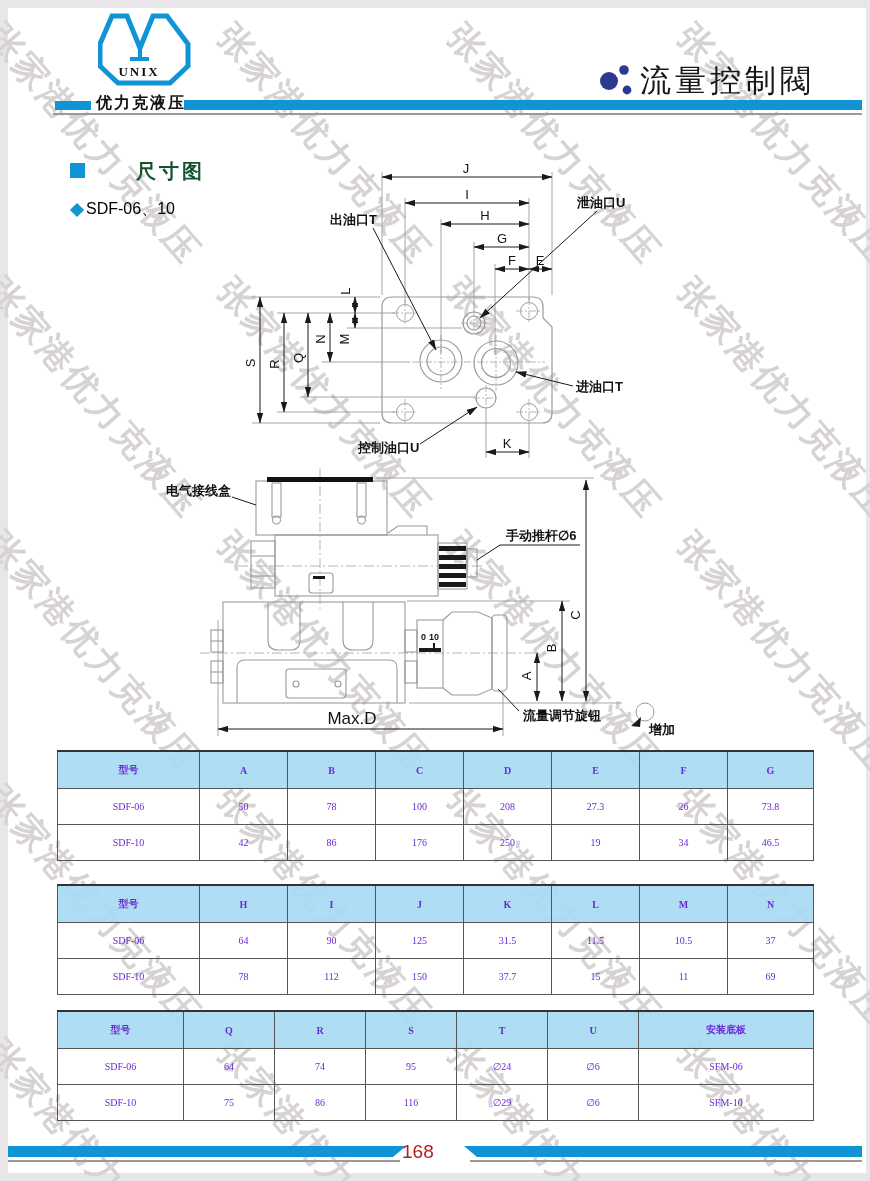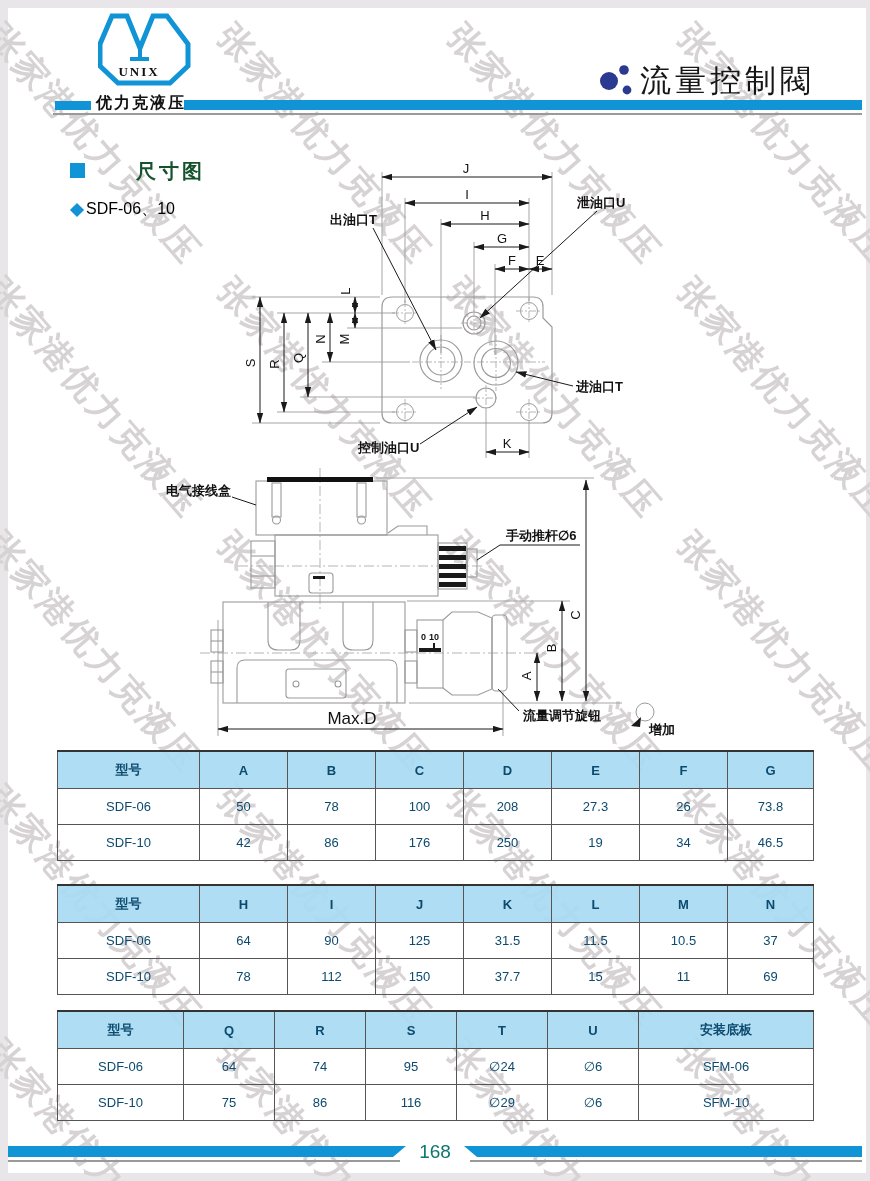--- a/index.html
+++ b/index.html
@@ -22,27 +22,27 @@
   .bar-long{left:184px;top:100px;width:678px;height:10px;}
   .hairline{left:53px;top:113px;width:809px;height:2px;background:#9a9a9a;}
   .page-title{left:640px;top:60px;font-size:31px;font-weight:400;color:#161616;letter-spacing:4px;}
   
   .sec-square{left:70px;top:163px;width:15px;height:15px;background:#1094d6;}
   .sec-title{left:90px;top:158px;font-size:20px;font-weight:700;color:#14532d;letter-spacing:3px;margin-left:46px;}
   .sec-diamond{left:72px;top:205px;width:10px;height:10px;background:#1094d6;transform:rotate(45deg);}
   .sec-model{left:86px;top:199px;font-size:16px;color:#000000;}
   
   table.spec{position:absolute;left:57px;border-collapse:collapse;table-layout:fixed;width:756px;
-    font-size:13px;color:#0c4a6e;}
+    font-size:10px;color:#6d28d9;font-family:Liberation Serif, serif;}
   table.spec td,table.spec th{border:1px solid #555;text-align:center;padding:0;}
   table.spec th{background:rgba(168,218,242,.92);font-weight:700;height:36px;border-top:2px solid #333;}
   table.spec td{height:35px;background:transparent;}
   .t1{top:750px;} .t2{top:884px;} .t3{top:1010px;}
   
-  .foot-num{left:402px;top:1141px;width:66px;text-align:center;font-size:19px;color:#0f766e;}
+  .foot-num{left:402px;top:1141px;width:66px;text-align:left;font-size:19px;color:#b91c1c;}
   .foot-gray-l{left:8px;top:1160px;width:392px;height:2px;background:#9a9a9a;}
   .foot-gray-r{left:470px;top:1160px;width:392px;height:2px;background:#9a9a9a;}
   svg text{font-family:"Liberation Sans", sans-serif;fill:#111;}
   .dimtxt{font-size:13px;}
   .cntxt{font-size:13px;font-weight:700;}
   .maxd{font-size:17px;}
   .scaletxt{font-size:9px;font-weight:700;}
 </style>
 </head>
 <body>

